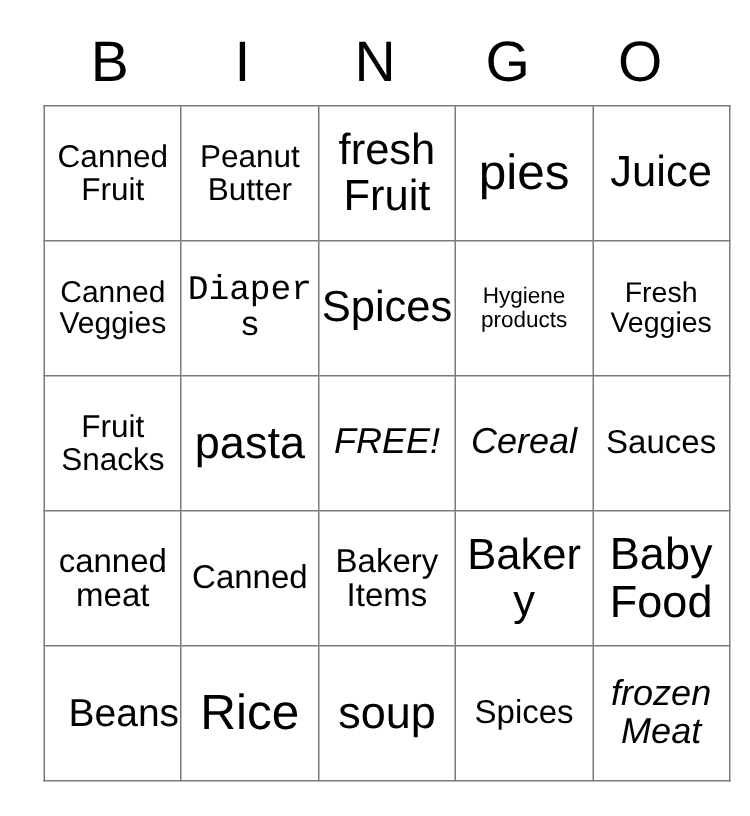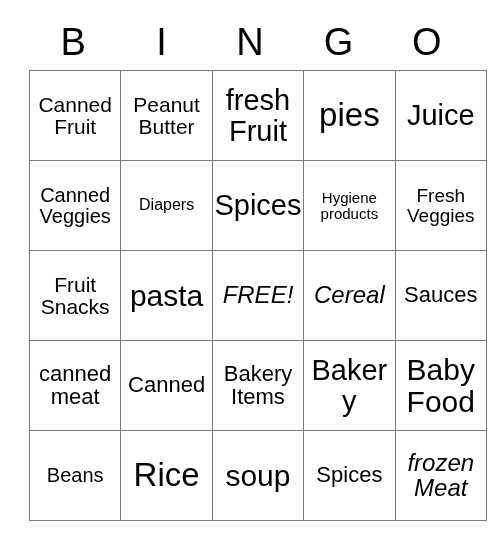--- a/index.html
+++ b/index.html
@@ -60,23 +60,23 @@
     white-space: pre-line;
     word-break: break-word;
   }
 
   
   .fs-16 { font-size: 15px; }
   .fs-19 { font-size: 19px; }
   .fs-20 { font-size: 20px; }
   .fs-21 { font-size: 21px; }
   .fs-22 { font-size: 22px; }
-  .fs-23 { font-size: 16px; }
+  .fs-23 { font-size: 23px; font-family: Liberation Mono, monospace; }
   .fs-24 { font-size: 24px; font-style: italic; }
-  .fs-26 { font-size: 20px; }
+  .fs-26 { font-size: 26px; text-align: right; }
   .fs-29 { font-size: 29px; }
   .fs-30 { font-size: 30px; }
   .fs-33 { font-size: 33px; }
 </style>
 </head>
 <body>
 
 <div id="card">
 
   <div id="header-row">

